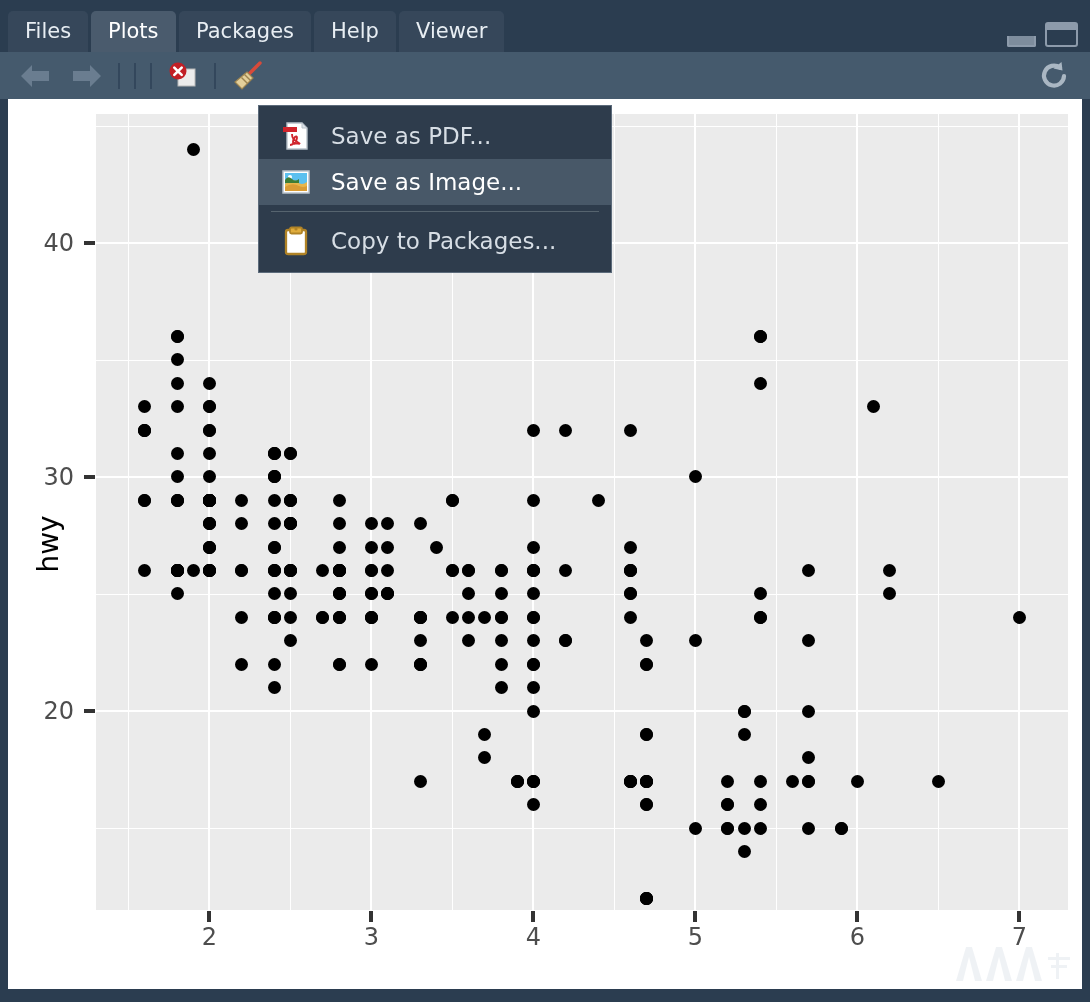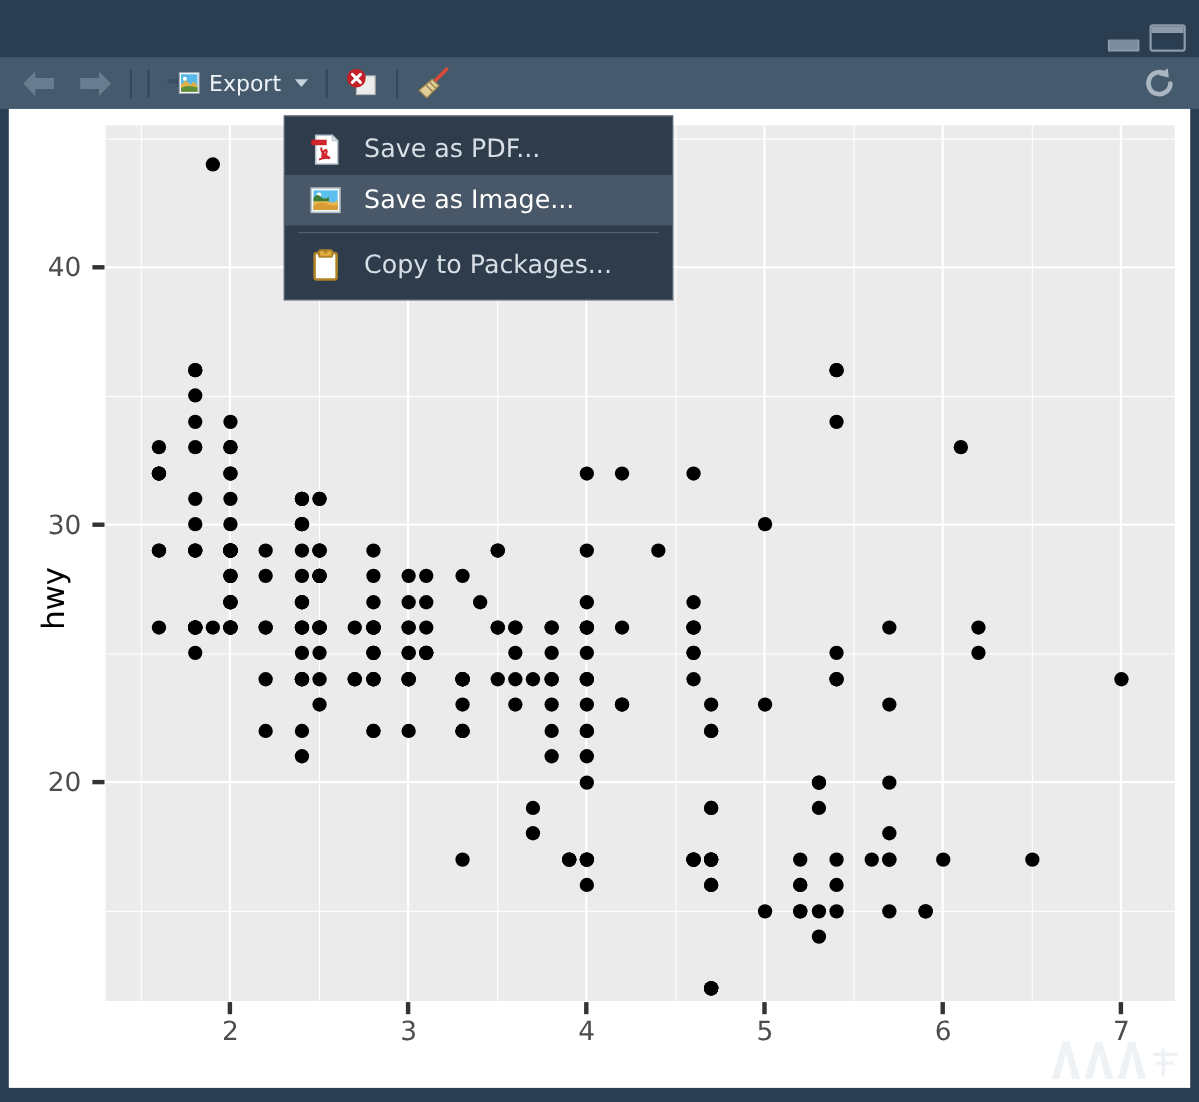--- a/index.html
+++ b/index.html
@@ -167,20 +167,27 @@
   }
   .menuitem.hl { background: #485868; color: #ffffff; }
   .menuitem .mi-icon { width: 30px; height: 30px; margin-right: 20px; flex: 0 0 30px; }
   .menusep { height: 1px; background: #56646f; margin: 6px 12px 6px 12px; }
 </style>
 </head>
 <body>
 
 <div id="app">
 
+  <div id="tabstrip">
+      <div class="tab" style="left: 8px;"><span>Files</span></div>
+      <div class="tab active" style="left: 91px;"><span>Plots</span></div>
+      <div class="tab" style="left: 179px;"><span>Packages</span></div>
+      <div class="tab" style="left: 314px;"><span>Help</span></div>
+      <div class="tab" style="left: 399px;"><span>Viewer</span></div>
+    </div>
 
   <div id="winbtns">
     <div class="minbtn"></div>
     <div class="maxbtn">
         <div class="mb-top"></div>
       </div>
   </div>
 
   <div id="toolbar">
     <div class="arrowbtn" style="margin-left:16px;">
@@ -188,34 +195,20 @@
           <path d="M14 2 L3 13 L14 24 L14 18 L31 18 L31 8 L14 8 Z" fill="#6a7d90"></path>
         </svg>
     </div>
     <div class="arrowbtn" style="margin-left:14px;">
       <svg width="34" height="26" viewBox="0 0 34 26">
           <path d="M20 2 L31 13 L20 24 L20 18 L3 18 L3 8 L20 8 Z" fill="#6a7d90"></path>
         </svg>
     </div>
     <div class="tb-sep" style="margin-left:12px;"></div>
     <div class="tb-sep"></div>
-    <div class="tb-item">
-      <span class="mi-icon" style="width:30px;height:26px;">
-        <svg width="30" height="26" viewBox="0 0 30 26">
-          <path d="M0 9 L9 9 L9 5 L15 11 L9 17 L9 13 L0 13 Z" fill="#3a4e63"></path>
-          <rect x="11" y="3" width="18" height="19" fill="#ffffff" stroke="#9aa6b1" stroke-width="1"></rect>
-          <rect x="12.5" y="4.5" width="15" height="16" fill="#56b9e8"></rect>
-          <path d="M12.5 14 L17 10 L21 14 L24 11 L27.5 15 L27.5 20.5 L12.5 20.5 Z" fill="#e0b048"></path>
-          <circle cx="16" cy="8.5" r="1.8" fill="#ffffff"></circle>
-          <path d="M12.5 17 Q18 13.5 27.5 16.5 L27.5 20.5 L12.5 20.5 Z" fill="#5b8f3a"></path>
-        </svg>
-      </span>
-      <span>Export</span>
-      <span class="caret"></span>
-    </div>
     <div class="tb-sep"></div>
     <div class="tb-item">
       <span class="mi-icon" style="width:30px;height:28px;margin-right:0;">
         <svg width="30" height="28" viewBox="0 0 30 28">
           <rect x="10" y="7" width="17" height="17" fill="#ececec" stroke="#b8b8b8" stroke-width="1"></rect>
           <circle cx="10" cy="9" r="8.5" fill="#c21f26"></circle>
           <path d="M6.3 5.6 L13.7 12.9 M13.7 5.6 L6.3 12.9" stroke="#ffffff" stroke-width="2.6" stroke-linecap="round"></path>
         </svg>
       </span>
     </div>

